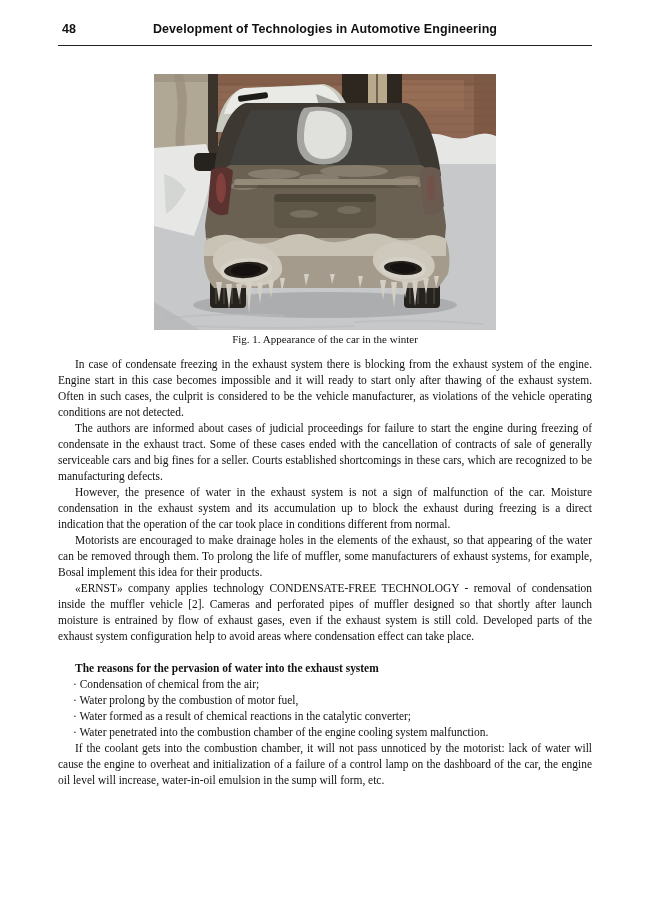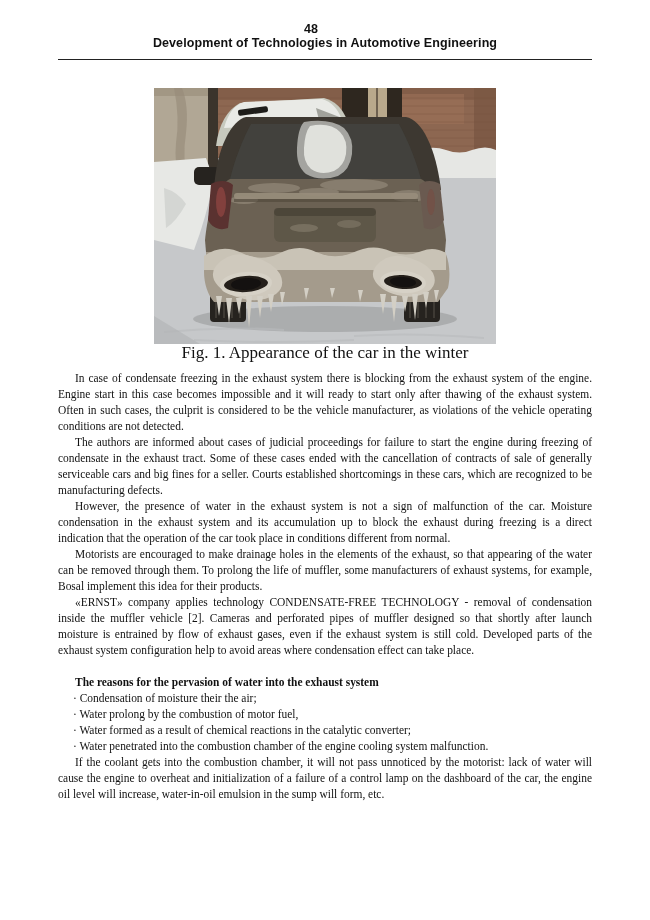--- a/index.html
+++ b/index.html
@@ -14,27 +14,26 @@
     margin: 0 auto;
     background: #ffffff;
     box-sizing: border-box;
     padding: 22px 58px 20px 58px;
     font-family: "Liberation Serif", "DejaVu Serif", serif;
     color: #111111;
     overflow: hidden;
   }
   .header {
     display: flex;
-    align-items: center;
+    align-items: flex-start;
     border-bottom: 1.2px solid #222222;
     padding-bottom: 9px;
     font-family: "Liberation Sans", "DejaVu Sans", sans-serif;
     font-weight: bold;
     font-size: 12.5px;
-    flex-direction: column;
   }
   .page-num {
     width: 46px;
     flex: 0 0 auto;
     padding-left: 4px;
   }
   .header-title {
     flex: 1 1 auto;
     text-align: center;
     letter-spacing: 0.1px;
@@ -43,21 +42,21 @@
     margin-top: 28px;
     text-align: center;
   }
   .figure svg {
     display: block;
     margin: 0 auto;
     width: 342px;
     height: 256px;
   }
   .figure-caption {
-    font-size: 17px;
+    font-size: 11px;
     line-height: 16px;
     margin-top: 1px;
     text-align: center;
   }
   .article {
     margin-top: 9px;
     font-size: 11.45px;
     line-height: 16px;
     text-align: justify;
   }
@@ -244,21 +243,21 @@
 
   <div class="article">
     <p>In case of condensate freezing in the exhaust system there is blocking from the exhaust system of the engine. Engine start in this case becomes impossible and it will ready to start only after thawing of the exhaust system. Often in such cases, the culprit is considered to be the vehicle manufacturer, as violations of the vehicle operating conditions are not detected.</p>
     <p>The authors are informed about cases of judicial proceedings for failure to start the engine during freezing of condensate in the exhaust tract. Some of these cases ended with the cancellation of contracts of sale of generally serviceable cars and big fines for a seller. Courts established shortcomings in these cars, which are recognized to be manufacturing defects.</p>
     <p>However, the presence of water in the exhaust system is not a sign of malfunction of the car. Moisture condensation in the exhaust system and its accumulation up to block the exhaust during freezing is a direct indication that the operation of the car took place in conditions different from normal.</p>
     <p>Motorists are encouraged to make drainage holes in the elements of the exhaust, so that appearing of the water can be removed through them. To prolong the life of muffler, some manufacturers of exhaust systems, for example, Bosal implement this idea for their products.</p>
     <p>«ERNST» company applies technology CONDENSATE-FREE TECHNOLOGY - removal of condensation inside the muffler vehicle [2]. Cameras and perforated pipes of muffler designed so that shortly after launch moisture is entrained by flow of exhaust gases, even if the exhaust system is still cold. Developed parts of the exhaust system configuration help to avoid areas where condensation effect can take place.</p>
 
     <p class="heading">The reasons for the pervasion of water into the exhaust system</p>
 
-    <p class="bullet">· Condensation of moisture their the air;</p>
+    <p class="bullet">· Condensation of chemical from the air;</p>
     <p class="bullet">· Water prolong by the combustion of motor fuel,</p>
     <p class="bullet">· Water formed as a result of chemical reactions in the catalytic converter;</p>
     <p class="bullet">· Water penetrated into the combustion chamber of the engine cooling system malfunction.</p>
 
     <p>If the coolant gets into the combustion chamber, it will not pass unnoticed by the motorist: lack of water will cause the engine to overheat and initialization of a failure of a control lamp on the dashboard of the car, the engine oil level will increase, water-in-oil emulsion in the sump will form, etc.</p>
   </div>
 
 </div>
 
 </body></html>

